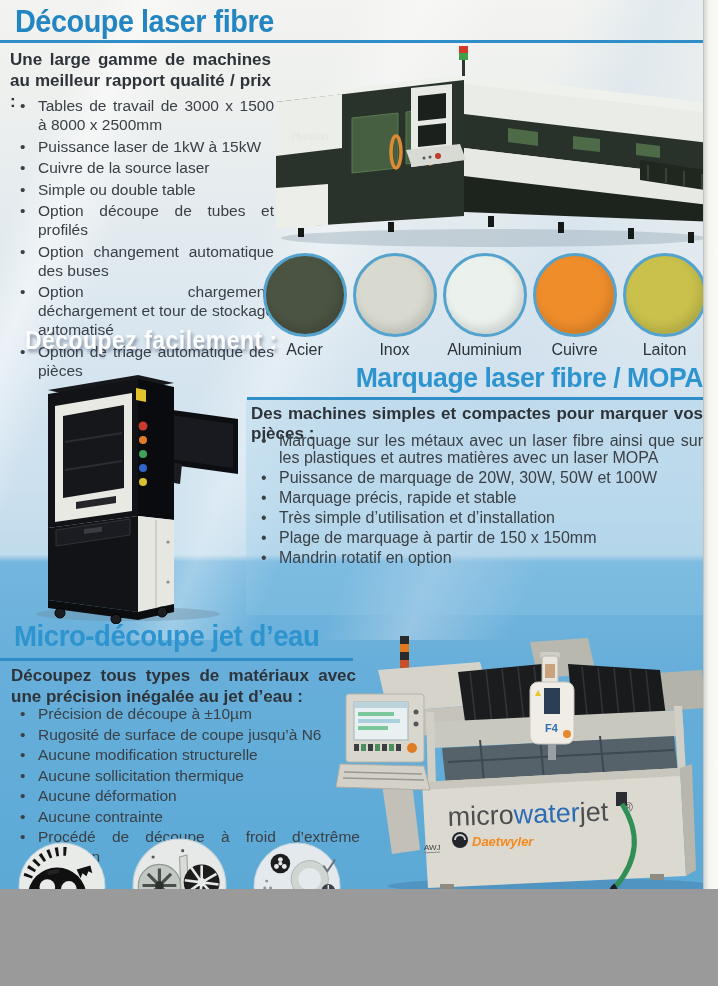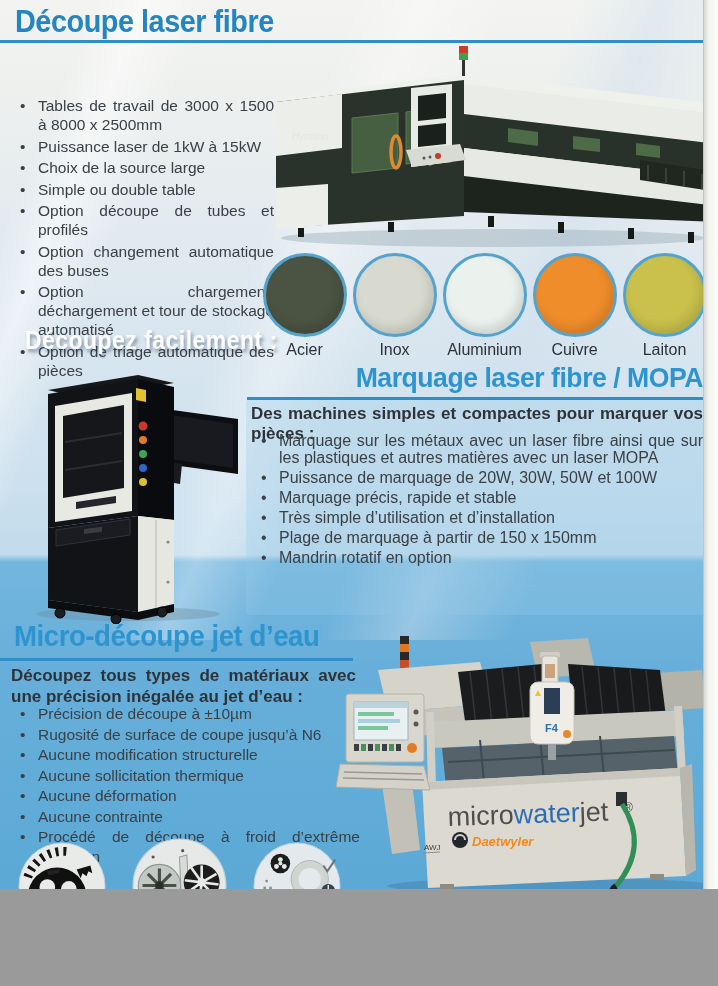--- a/index.html
+++ b/index.html
@@ -70,25 +70,26 @@
 </style>
 </head>
 <body>
 
 <div class="page">
   <div class="streaks"></div>
 
   <h1 class="title1">Découpe laser fibre</h1>
   <div class="rule rule1"></div>
 
+  <p class="intro intro1">Une large gamme de machines au meilleur rapport qualité / prix :</p>
 
   <ul class="bullets bullets1">
     <li>Tables de travail de 3000 x 1500 à 8000 x 2500mm</li>
     <li>Puissance laser de 1kW à 15kW</li>
-    <li>Choix de la source large</li>
+    <li>Cuivre de la source laser</li>
     <li>Simple ou double table</li>
     <li>Option découpe de tubes et profilés</li>
     <li>Option changement automatique des buses</li>
     <li>Option chargement, déchargement et tour de stockage automatisé</li>
     <li>Option de triage automatique des pièces</li>
   </ul>
 
   <svg class="m-img" style="left:268px;top:40px" width="450" height="222" viewBox="0 0 450 222">
     <ellipse cx="225" cy="198" rx="212" ry="9" fill="#90a6b2" opacity=".4"></ellipse>
     <g>

